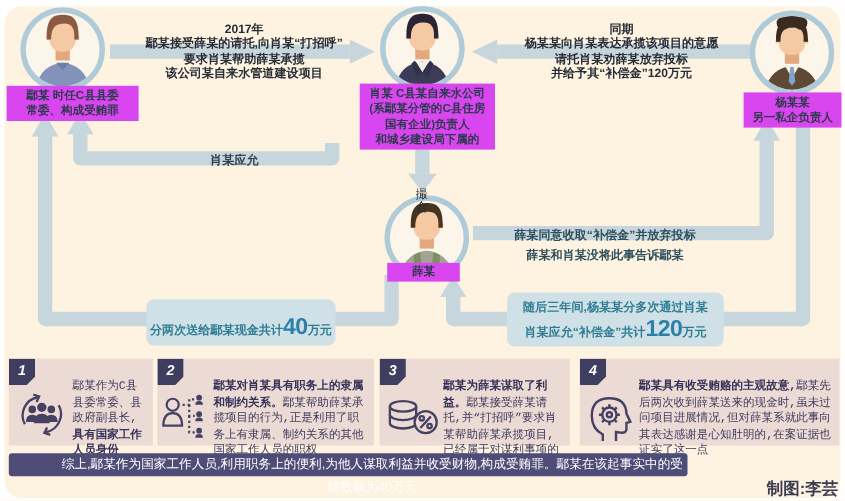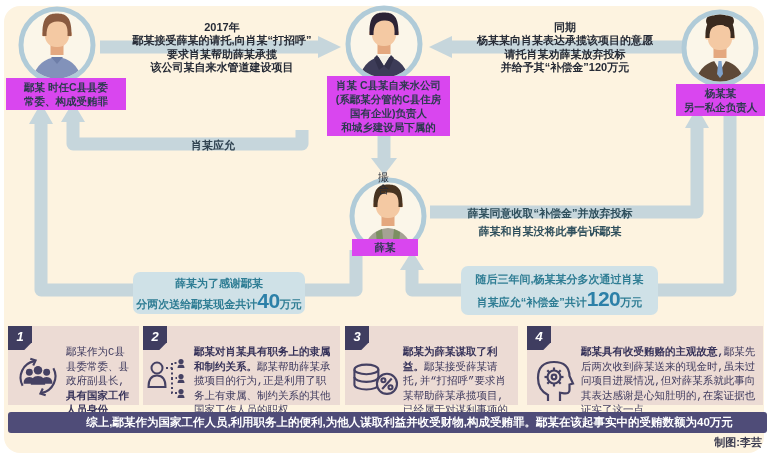--- a/index.html
+++ b/index.html
@@ -23,24 +23,24 @@
   .abox { position:absolute; background:#ecdbd4; height:79px; }
   .abox .badge { position:absolute; left:0; top:0; width:24px; height:24px; background:#3f3d60;
                  color:#fff; font-weight:700; font-style:italic; font-size:13px; line-height:22px;
                  text-align:center; clip-path:polygon(0 0,100% 0,100% 68%,68% 100%,0 100%); }
   .abox .icon { position:absolute; }
   .abox .atext { position:absolute; top:19px; font-size:10.5px; line-height:14.6px;
                  color:#3e3a5e; text-align:left;font-family:Liberation Mono, monospace; }
   .abox .atext b { font-weight:700; color:#37335a; }
   .abox .atext span { font-weight:400; }
 
-  .conclusion { position:absolute; left:8px; top:412px; width:759px; height:21px; background:#4f4c78;
-                border-radius:3px; color:#ffffff; font-weight:700; font-size:11.5px; line-height:21px;
+  .conclusion { position:absolute; left:8px; top:412px; width:617px; height:21px; background:#4f4c78;
+                border-radius:3px; color:#ffffff; font-weight:400; font-size:11.5px; line-height:21px;
                 text-align:center;padding-left:44px; }
-  .credit { position:absolute; right:6px; top:435px; font-size:11px; font-weight:700; color:#3b3b4f; }
+  .credit { position:absolute; right:6px; top:435px; font-size:15px; font-weight:700; color:#3b3b4f; }
   .cuohe { position:absolute; left:378px; top:136px; width:13px; font-size:11px; font-weight:400;
            color:#262b36; line-height:11.5px; text-align:left; word-break:break-all;margin-top:36px; }
 </style>
 </head>
 <body>
 
 <div class="stage">
   <div class="panel"></div>
 
   <svg class="connectors" width="768" height="455">
@@ -178,22 +178,21 @@
   <div class="ontext" style="left:430px; top:206px; width:240px; color:#2f4f5c;">薛某同意收取“补偿金”并放弃投标</div>
   <div class="ontext" style="left:430px; top:224px; width:240px; color:#2f4f5c;">薛某和肖某没将此事告诉鄢某</div>
 
   <div class="notebox" style="left:461px; top:266px; width:197px; height:49px; padding-top:6px;">
     <div>随后三年间,杨某某分多次通过肖某</div>
     <div class="l2">
       <span>肖某应允“补偿金”共计</span><span class="amt">120</span><span>万元</span>
     </div>
   </div>
   <div class="notebox" style="left:133px; top:272px; width:172px; height:42px; padding-top:4px;">
-    <div>薛某为了感谢鄢某</div>
-    <div class="l2" style="line-height:19px; margin-top:0;">
+    <div class="l2" style="line-height:19px; margin-top:12px;">
       <span>分两次送给鄢某现金共计</span><span class="amt">40</span><span>万元</span>
     </div>
   </div>
 
   <div class="abox" style="left:8px; width:131px; top:326px;">
     <div class="badge">1</div>
     <div class="icon" style="left:5px; top:26px;">
       <svg width="50" height="50" viewBox="0 0 52 52" fill="none" stroke="#454163" stroke-width="2.2">
         <path d="M10 35 A17.5 17.5 0 0 1 22 9.5"></path>
         <path d="M18 7 L23.5 8.8 L21 14" fill="none"></path>

